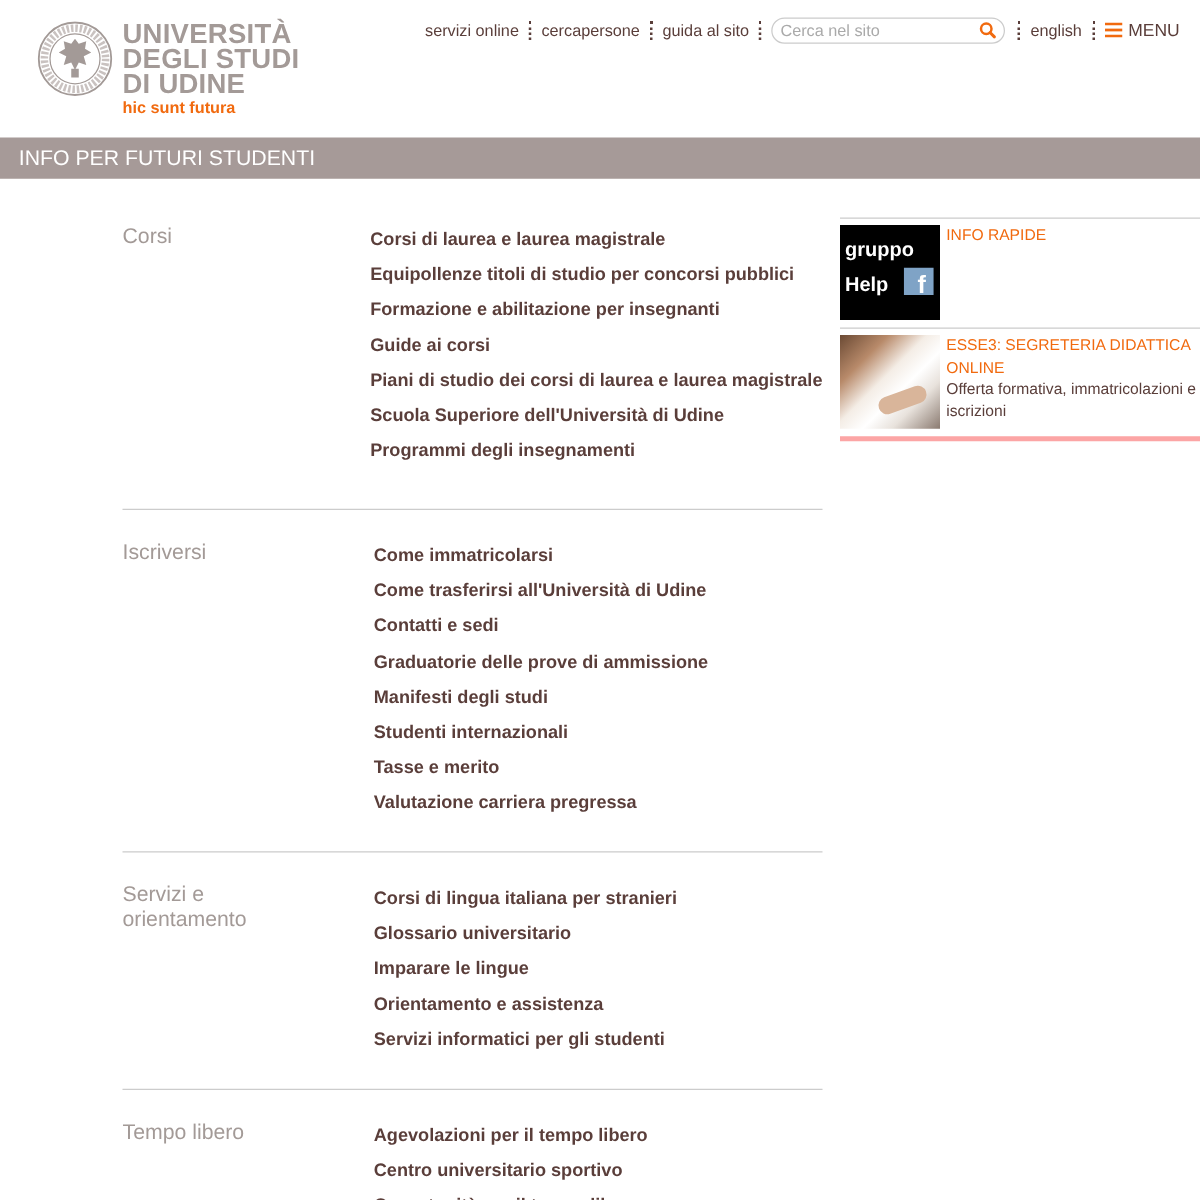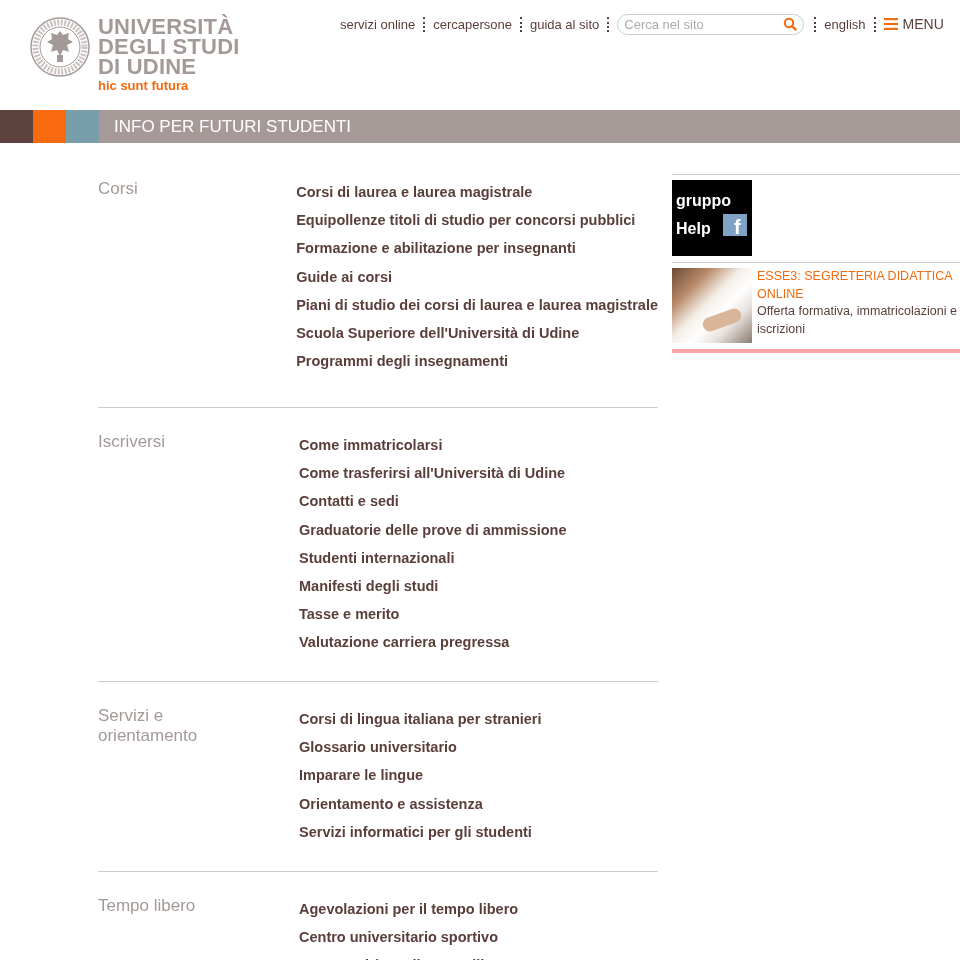--- a/index.html
+++ b/index.html
@@ -13,21 +13,21 @@
 
   .topnav { position: absolute; top: 14px; left: 340px; height: 20px; display: flex; align-items: center; font-size: 13px; color: #5a3e3a; }
   .topnav .link { cursor: pointer; white-space: nowrap; }
   .sep { display: inline-block; width: 2px; height: 15px; margin: 0 8px; border-left: 2px dotted #5a3e3a; }
   .search { width: 187px; height: 21px; border: 1px solid #ccc; border-radius: 11px; display: flex; align-items: center; padding: 0 6px; justify-content: space-between; }
   .search input { border: none; outline: none; font-family: "Liberation Sans", sans-serif; font-size: 13px; color: #999; width: 150px; background: transparent; }
   .search input::placeholder { color: #aaa; }
   .menu-btn { display: flex; align-items: center; font-size: 14px; color: #5a3e3a; cursor: pointer; }
   .menu-btn svg { margin-right: 5px; }
 
-  .banner { position: absolute; top: 110px; left: 0; width: 960px; height: 33px; background: #a69a98; display: flex; }
+  .banner { position: absolute; top: 110px; left: 0; width: 960px; height: 33px; background: #a69a98; display: flex; flex-direction: column; }
   .banner .sq { width: 33px; height: 33px; }
   .banner h1 { font-size: 17px; font-weight: normal; color: #fff; line-height: 33px; padding-left: 15px; }
 
   .main { position: absolute; left: 98px; top: 173px; width: 560px; }
   .section { display: flex; border-bottom: 1px solid #ccc; }
   .section:last-child { border-bottom: none; }
   .sec-title { width: 201px; font-size: 17px; color: #a39a97; line-height: 20px; padding-top: 6px; }
   .sec-links { list-style: none; flex: 1; font-weight: bold; }
   .sec-links li { font-size: 14.5px; line-height: 28.2px; color: #5a3e3a; cursor: pointer; white-space: nowrap; }
 
@@ -105,22 +105,22 @@
       <li>Programmi degli insegnamenti</li>
     </ul>
   </div>
   <div class="section" style="height:274px; padding-top:18px">
     <div class="sec-title">Iscriversi</div>
     <ul class="sec-links" style="padding-top:5px">
       <li>Come immatricolarsi</li>
       <li>Come trasferirsi all'Università di Udine</li>
       <li>Contatti e sedi</li>
       <li>Graduatorie delle prove di ammissione</li>
+      <li>Manifesti degli studi</li>
       <li>Studenti internazionali</li>
-      <li>Manifesti degli studi</li>
       <li>Tasse e merito</li>
       <li>Valutazione carriera pregressa</li>
     </ul>
   </div>
   <div class="section" style="height:190px; padding-top:18px">
     <div class="sec-title" style="width:201px; padding-right:80px">Servizi e orientamento</div>
     <ul class="sec-links" style="padding-top:5px">
       <li>Corsi di lingua italiana per stranieri</li>
       <li>Glossario universitario</li>
       <li>Imparare le lingue</li>
@@ -141,20 +141,23 @@
 <div class="side">
   <div class="side-item">
     <div class="side-img" style="background:#000000; position:relative; font-weight:bold; color:#fff; font-size:16px">
       <span style="position:absolute; left:4px; top:12px">gruppo</span>
       <span style="position:absolute; left:4px; top:40px">Help</span>
       <svg style="position:absolute; left:51px; top:34px" width="24" height="22" viewBox="0 0 24 22">
         <rect x="0" y="0" width="24" height="22" fill="#7fa3c6"></rect>
         <text x="11" y="20" font-family="Liberation Sans, sans-serif" font-weight="bold" font-size="20" fill="#fff">f</text>
       </svg>
     </div>
+    <div class="side-txt">
+      <span class="side-title">INFO RAPIDE</span>
+    </div>
   </div>
   <div class="side-item">
     <div class="side-img" style="height:75px; background: linear-gradient(135deg, #6b4a34 0%, #b88a6a 25%, #f4ede6 45%, #ffffff 60%, #e8e2dc 75%, #8a7a70 100%); position:relative">
       <div style="position:absolute; left:30px; top:45px; width:40px; height:14px; background:#d9b59a; border-radius:7px; transform:rotate(-20deg)"></div>
     </div>
     <div class="side-txt">
       <span class="side-title">ESSE3: SEGRETERIA DIDATTICA ONLINE</span>
       <span class="side-desc">Offerta formativa, immatricolazioni e iscrizioni</span>
     </div>
   </div>

